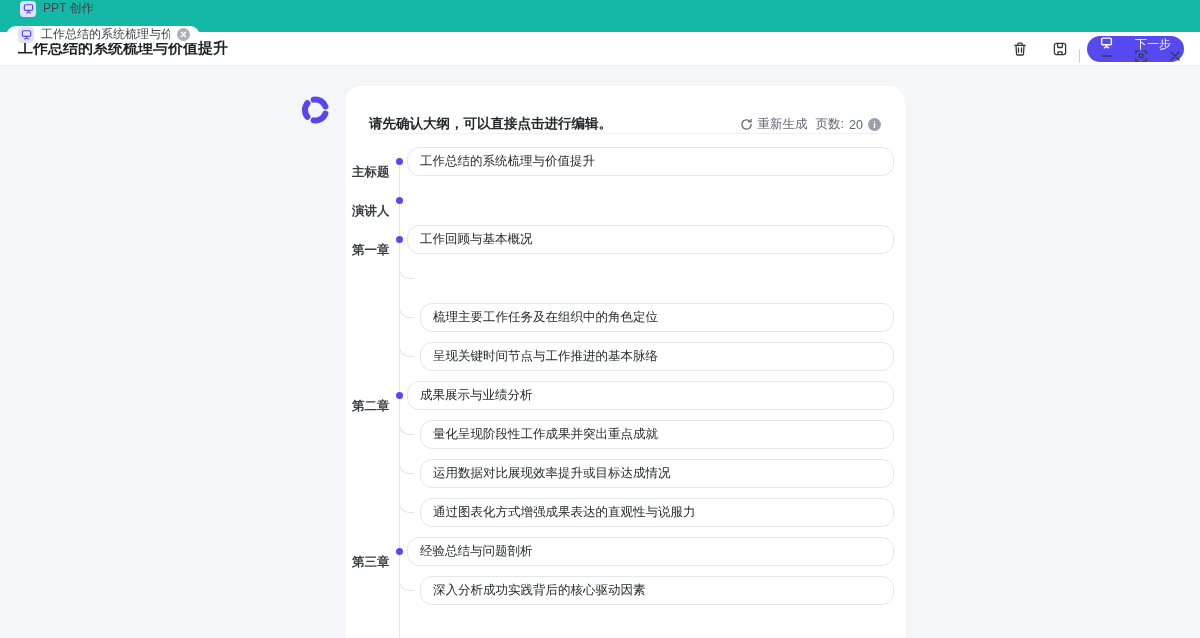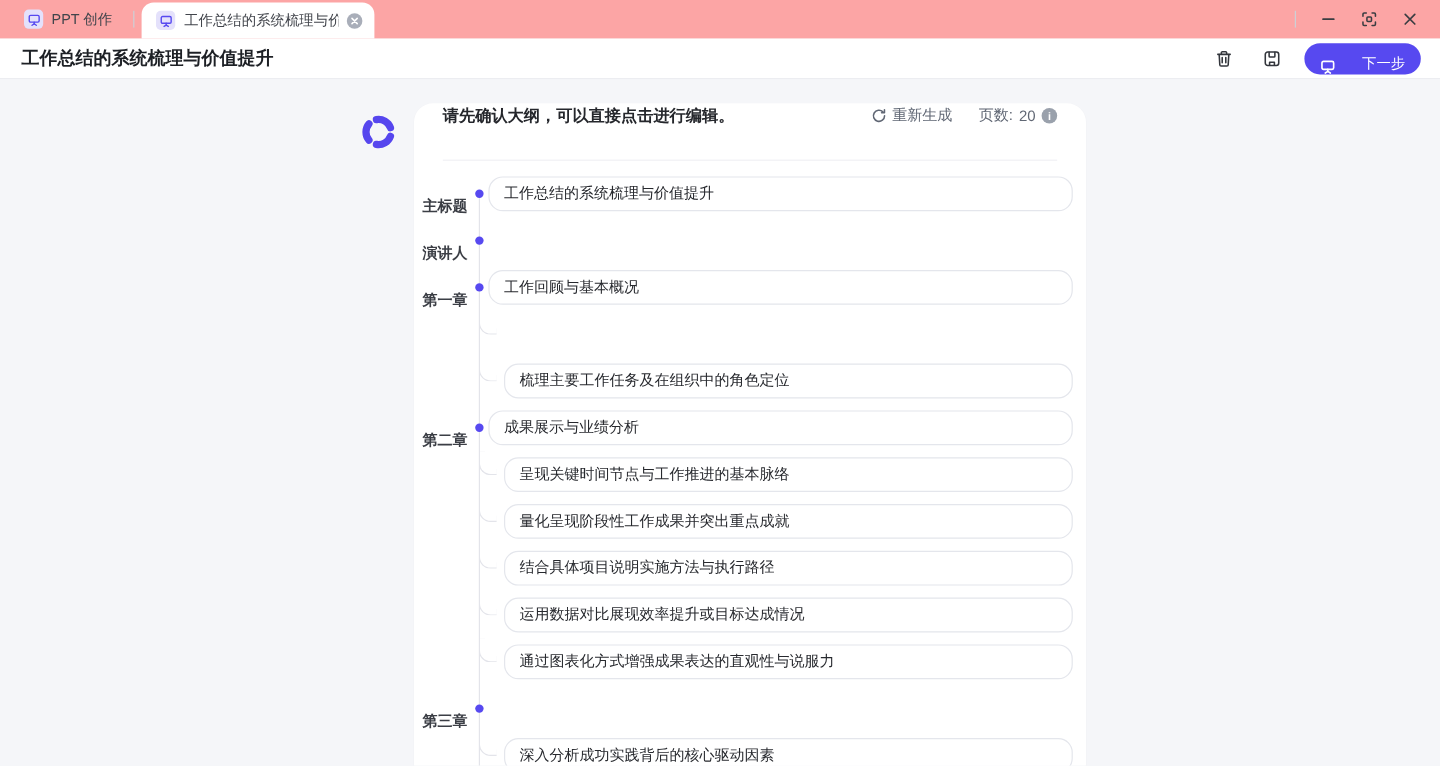--- a/index.html
+++ b/index.html
@@ -1,20 +1,20 @@
 <!DOCTYPE html>
 <html style="--accent: #5749f0;"><head>
 <meta charset="utf-8">
 <style>
   * { margin:0; padding:0; box-sizing:border-box; }
   html,body { width:1200px; height:638px; overflow:hidden; }
   body { font-family:"Liberation Sans","DejaVu Sans",sans-serif; background:#f5f6f9; position:relative; }
 
   
-  .tabbar { height:32px; background:#fca5a5; display:flex; align-items:flex-end; position:relative; }
+  .tabbar { height:32px; background:#14b8a6; display:flex; align-items:flex-start; position:relative;flex-direction:column; }
   .tab { display:flex; align-items:center; gap:7px; font-size:12px; color:#41444b; cursor:default; }
   .tab-plain { height:32px; padding:0 18px 0 20px; }
   .tab-sep { width:1px; height:14px; background:#cdd0d6; margin-bottom:9px; }
   .tab-active { background:#ffffff; border-radius:10px 10px 0 0; height:30px; margin-left:6px;
                 padding:0 10px 0 12px; width:194px; }
   .tab-active .tab-label { flex:1; white-space:nowrap; overflow:hidden; }
   .tab-icon { width:16px; height:16px; border-radius:4px; background:#e4e1fb; display:flex;
               align-items:center; justify-content:center; flex:0 0 auto; }
   .tab-icon svg { width:11px; height:11px; }
   .tab-close { width:13px; height:13px; border-radius:50%; background:#a9aeb9; display:flex;
@@ -28,32 +28,32 @@
 
   
   .header { height:34px; background:#ffffff; display:flex; align-items:center;
             padding:0 16px 0 18px; border-bottom:1px solid #ecedf1; }
   .page-title { font-size:15px; font-weight:700; color:#1d2025; }
   .header-actions { margin-left:auto; display:flex; align-items:center; gap:14px; }
   .icon-btn { width:26px; height:26px; border-radius:50%; display:flex; align-items:center;
               justify-content:center; color:#33363c; cursor:pointer; background:#fff; }
   .icon-btn svg { width:16px; height:16px; }
   .next-btn { height:26px; border:none; border-radius:14px; background:var(--accent);
-              color:#fff; font-size:12px; display:flex; align-items:flex-end; gap:22px;
+              color:#fff; font-size:12px; display:flex; align-items:flex-start; gap:22px;
               padding:0 13px; cursor:pointer; font-family:inherit; }
   .next-btn svg { width:13px; height:13px; }
 
   
   .main { position:relative; height:572px; }
   .brand-logo { position:absolute; left:299px; top:27px; width:33px; height:34px; }
   .card { position:absolute; left:345px; top:20px; width:560px; height:640px;
           background:#ffffff; border-radius:16px; box-shadow:0 1px 2px rgba(30,35,60,.03); }
-  .card-header { height:47px; display:flex; align-items:flex-start; padding:2px 24px 0; }
+  .card-header { height:47px; display:flex; align-items:flex-end; padding:2px 24px 0; }
   .prompt { font-size:13.5px; font-weight:600; color:#25272c; }
-  .card-header-right { margin-left:auto; display:flex; align-items:center; gap:22px;
+  .card-header-right { margin-left:auto; display:flex; align-items:center; gap:8px;
                        font-size:12.5px; color:#606774; }
   .regen { display:flex; align-items:center; gap:5px; cursor:pointer; }
   .regen svg { width:13px; height:13px; }
   .pages { display:flex; align-items:center; gap:5px; }
   .info-dot { width:13px; height:13px; border-radius:50%; background:#9aa1ac; color:#fff;
               font-size:9px; display:flex; align-items:center; justify-content:center;
               font-style:normal; font-weight:700; }
   .divider { margin:0 24px; border-bottom:1px solid #f0f1f4; }
 
   .outline { padding-top:13px; position:relative; }
@@ -205,55 +205,51 @@
   </div>
           <div class="row sub">
 
     <span class="branch"></span>
   </div>
           <div class="row sub">
 
     <span class="branch"></span>
     <input type="text" value="梳理主要工作任务及在组织中的角色定位" style="">
   </div>
+          <div class="row sub">
+
+    <span class="branch"></span>
+    <input type="text" value="呈现关键时间节点与工作推进的基本脉络" style="">
+  </div>
           <div class="row main">
     <span class="row-label">第二章</span>
     <span class="row-dot"></span>
 
     <input type="text" value="成果展示与业绩分析" style="">
   </div>
           <div class="row sub">
 
     <span class="branch"></span>
-    <input type="text" value="呈现关键时间节点与工作推进的基本脉络" style="">
-  </div>
-          <div class="row sub">
-
-    <span class="branch"></span>
     <input type="text" value="量化呈现阶段性工作成果并突出重点成就" style="">
   </div>
           <div class="row sub">
 
     <span class="branch"></span>
-    <input type="text" value="结合具体项目说明实施方法与执行路径" style="">
-  </div>
-          <div class="row sub">
-
-    <span class="branch"></span>
     <input type="text" value="运用数据对比展现效率提升或目标达成情况" style="">
   </div>
           <div class="row sub">
 
     <span class="branch"></span>
     <input type="text" value="通过图表化方式增强成果表达的直观性与说服力" style="">
   </div>
           <div class="row main">
     <span class="row-label">第三章</span>
     <span class="row-dot"></span>
 
+    <input type="text" value="经验总结与问题剖析" style="">
   </div>
           <div class="row sub">
 
     <span class="branch"></span>
     <input type="text" value="深入分析成功实践背后的核心驱动因素" style="">
   </div>
         </div>
     </div>
   </div>
 </div>

